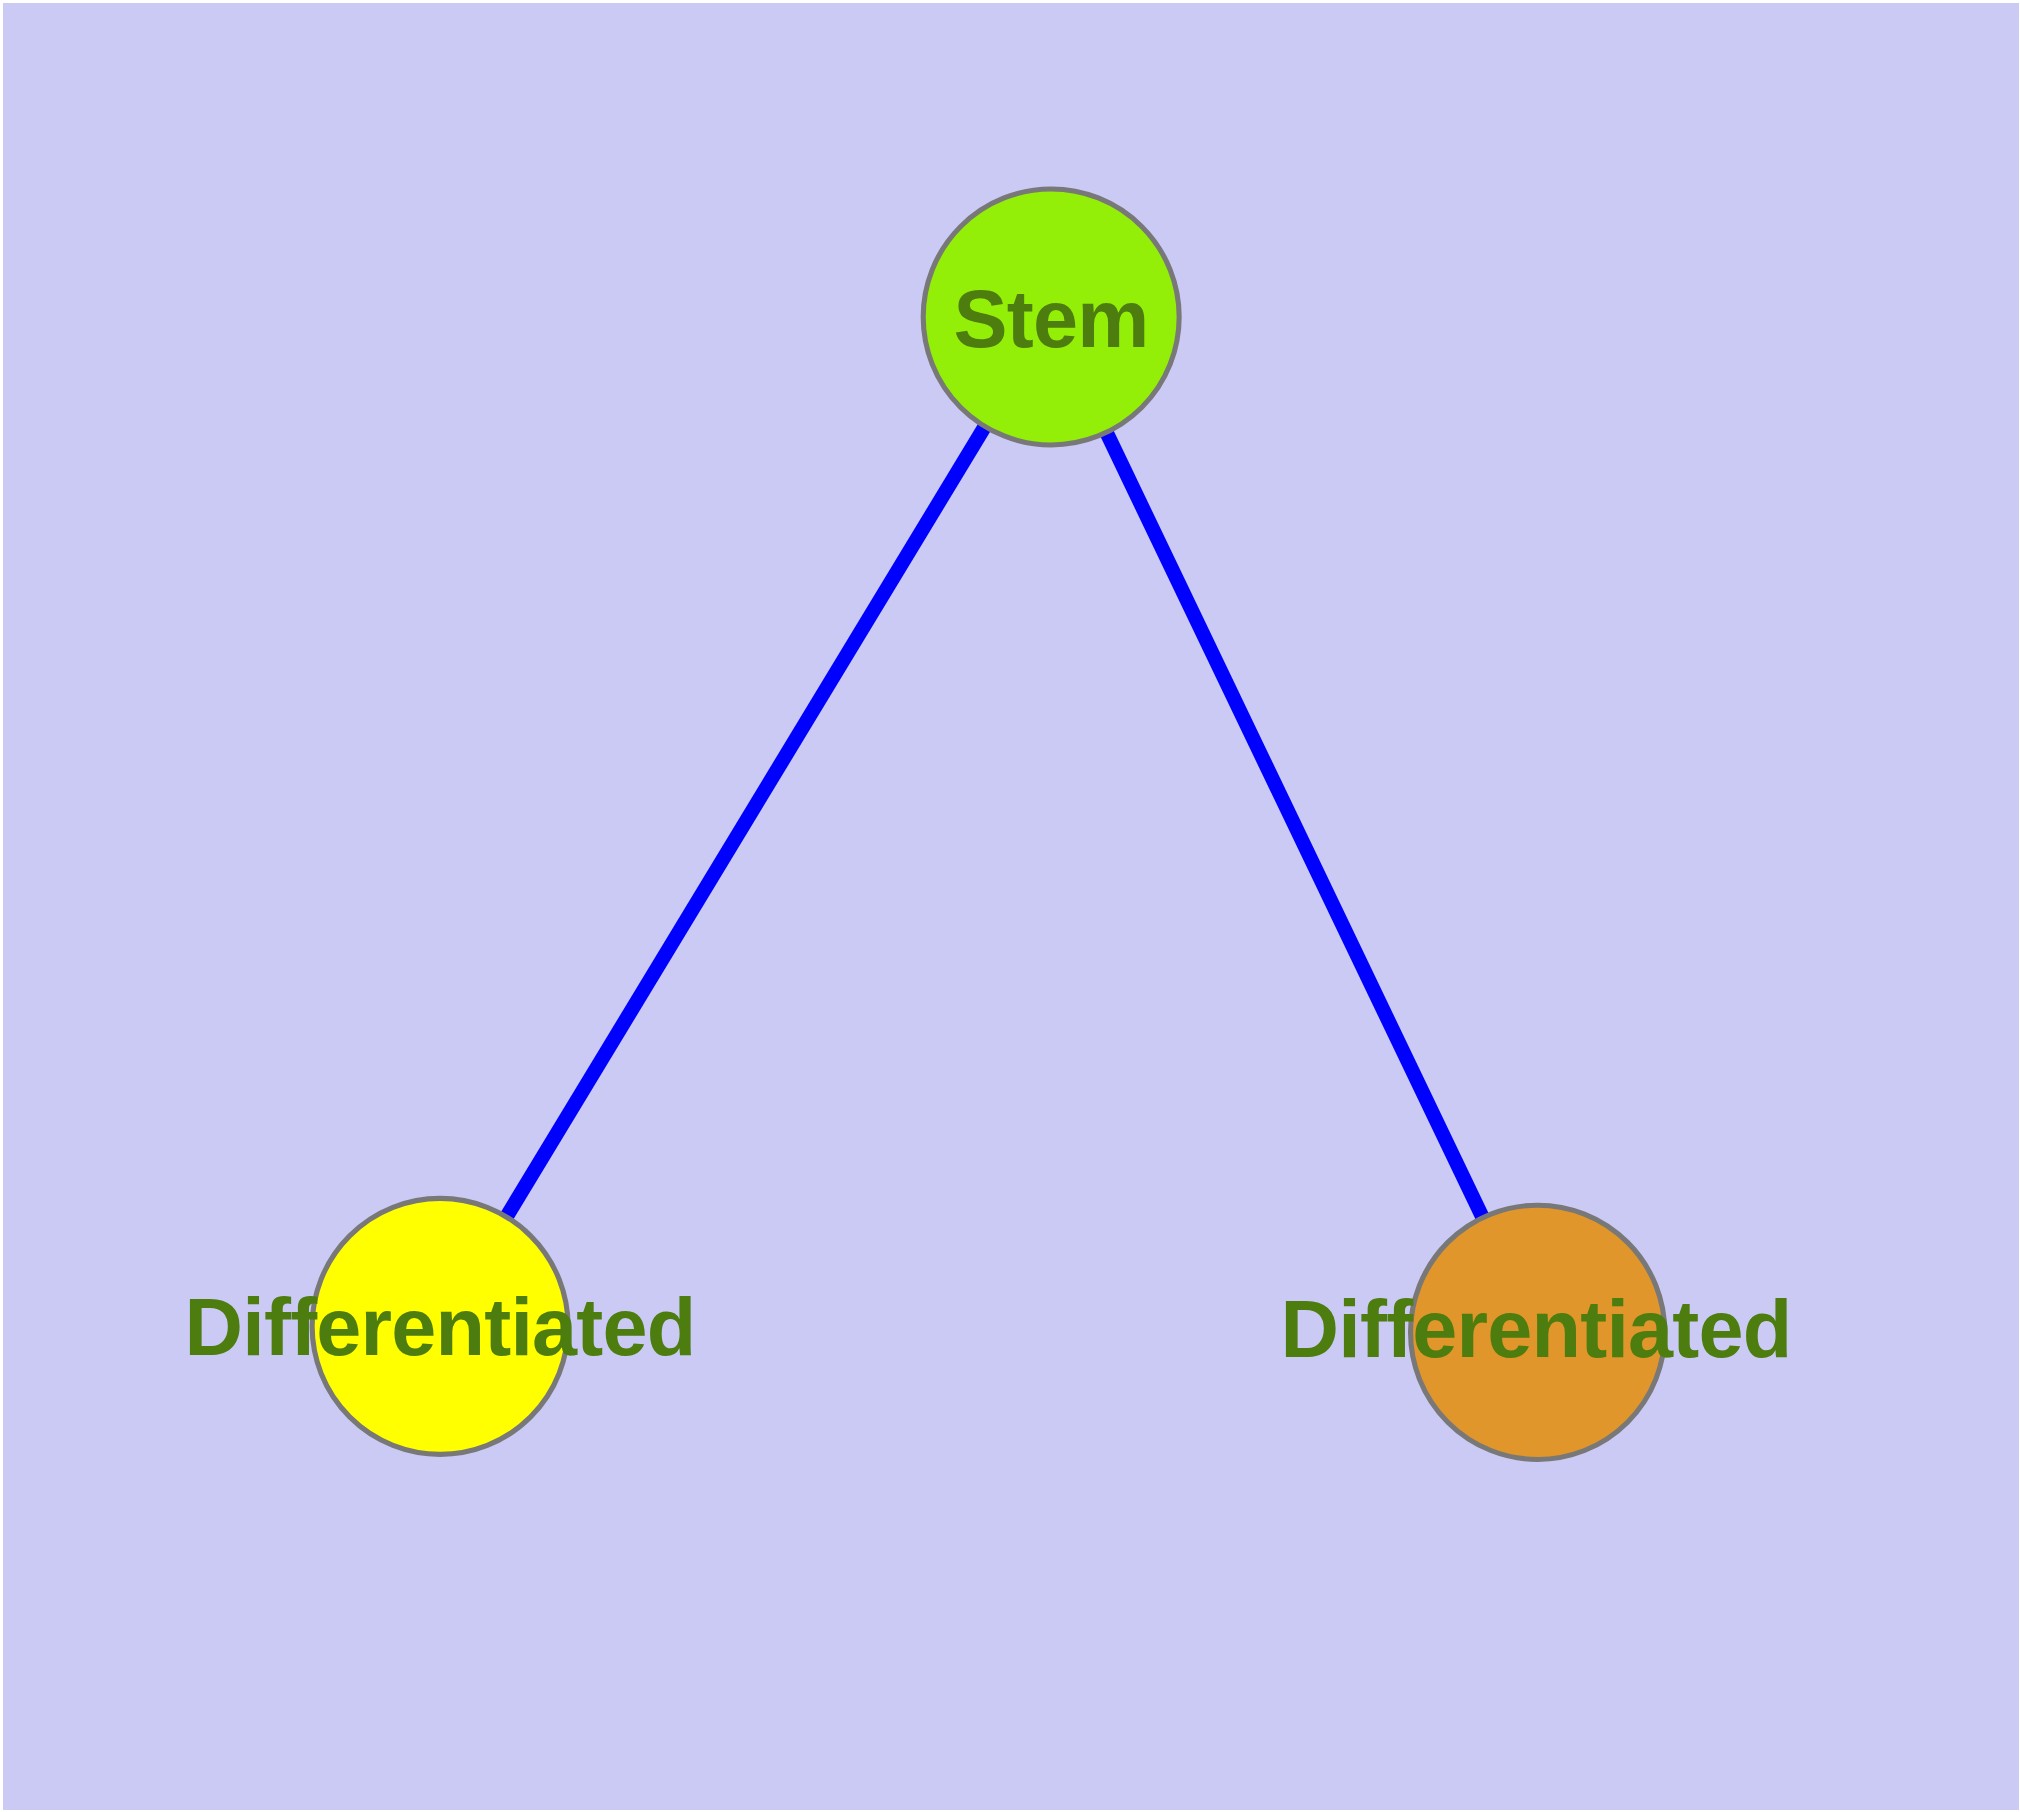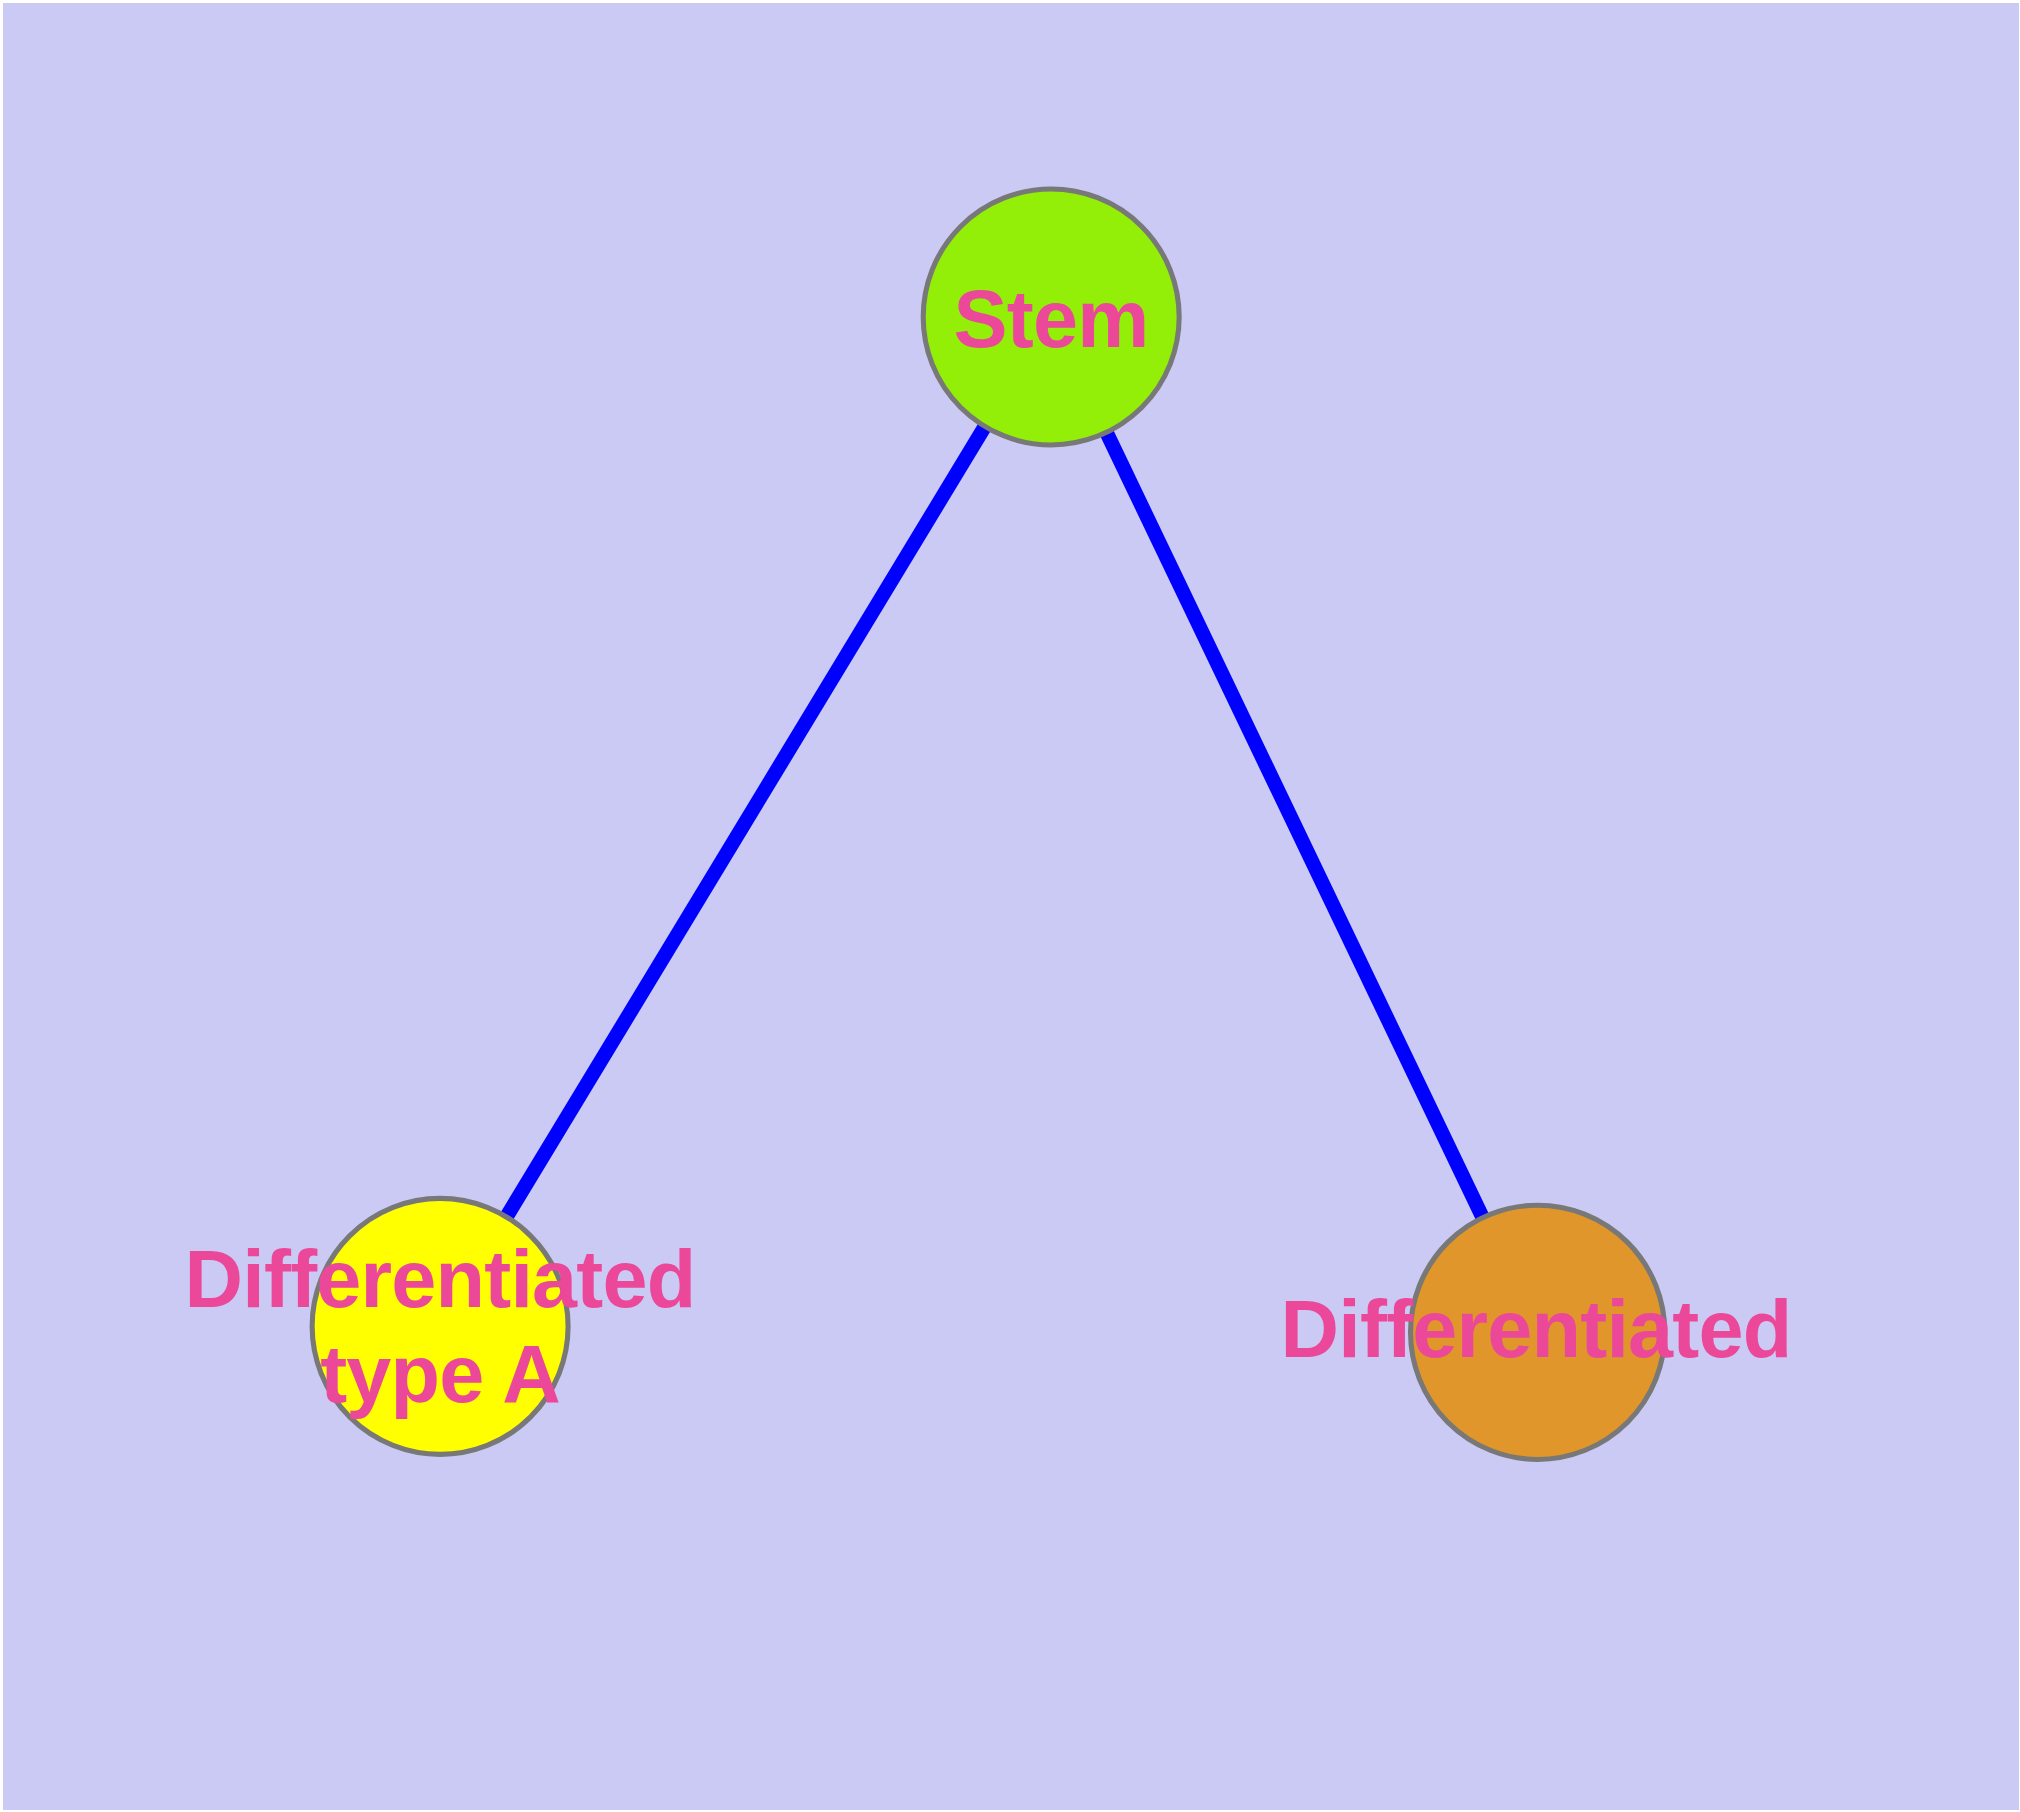--- a/index.html
+++ b/index.html
@@ -38,26 +38,26 @@
     stroke: #787878; 
     stroke-width: 6;
   }
   .edge-line {
     stroke-width: 17;
     stroke-linecap: butt;
   }
   .node-label {
     position: absolute;
     transform: translate(-50%, -50%);
-    color: #ec4899;
+    color: #4d7c0f;
     font-weight: bold;
     font-size: 81px;
     line-height: 95px;
     letter-spacing: -0.8px;
-    text-align: center;
+    text-align: left;
     white-space: nowrap;
   }
   .node-label .line {
     display: block;
   }
 </style>
 </head>
 <body>
 
 <div class="page">
@@ -70,20 +70,19 @@
 
     <circle class="node-circle" cx="1240" cy="374" r="151" fill="#93EF08"></circle>
     <circle class="node-circle" cx="519" cy="1565" r="151" fill="#FFFF00"></circle>
     <circle class="node-circle" cx="1814" cy="1572" r="150" fill="#E0962A"></circle>
   </svg>
 
   <div class="node-label" style="left:1051px; top:319px;">Stem</div>
 
   <div class="node-label" style="left:440px; top:1327px;">
     <span class="line">Differentiated</span>
-    <span class="line">type A</span>
   </div>
 
   <div class="node-label" style="left:1536px; top:1329px;">
     <span class="line">Differentiated</span>
   </div>
 </div>
 
 
 </body></html>

